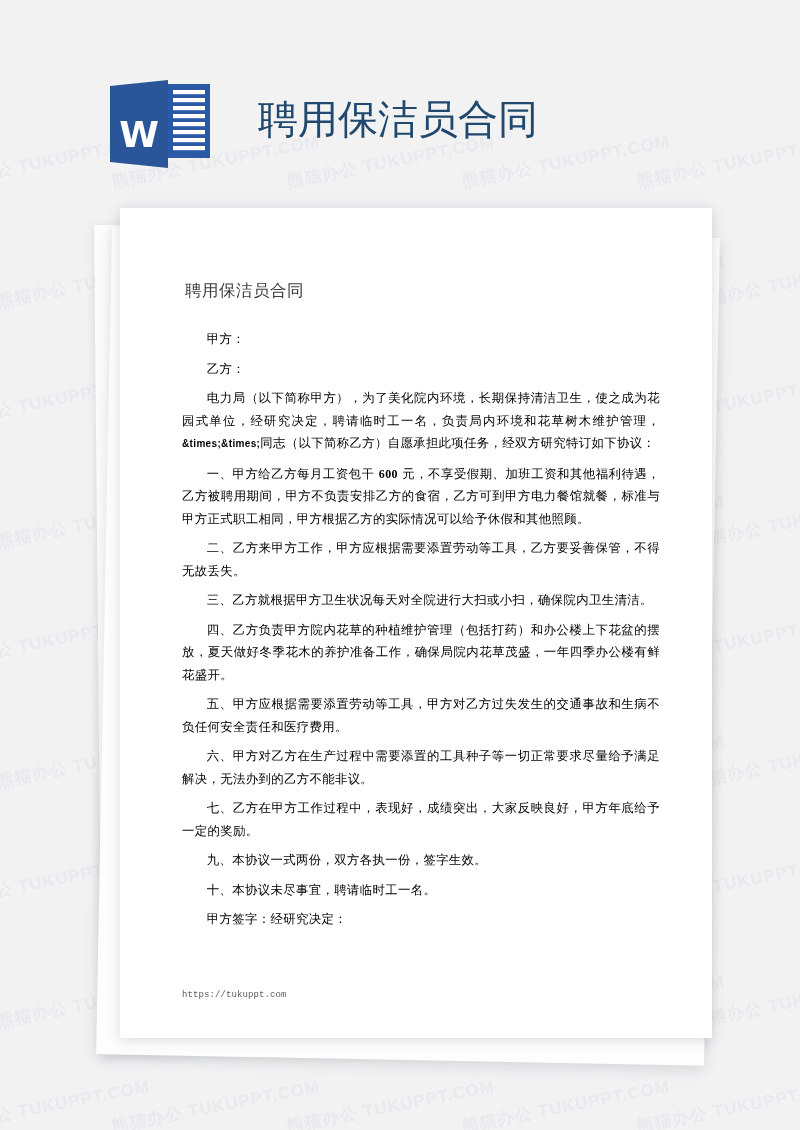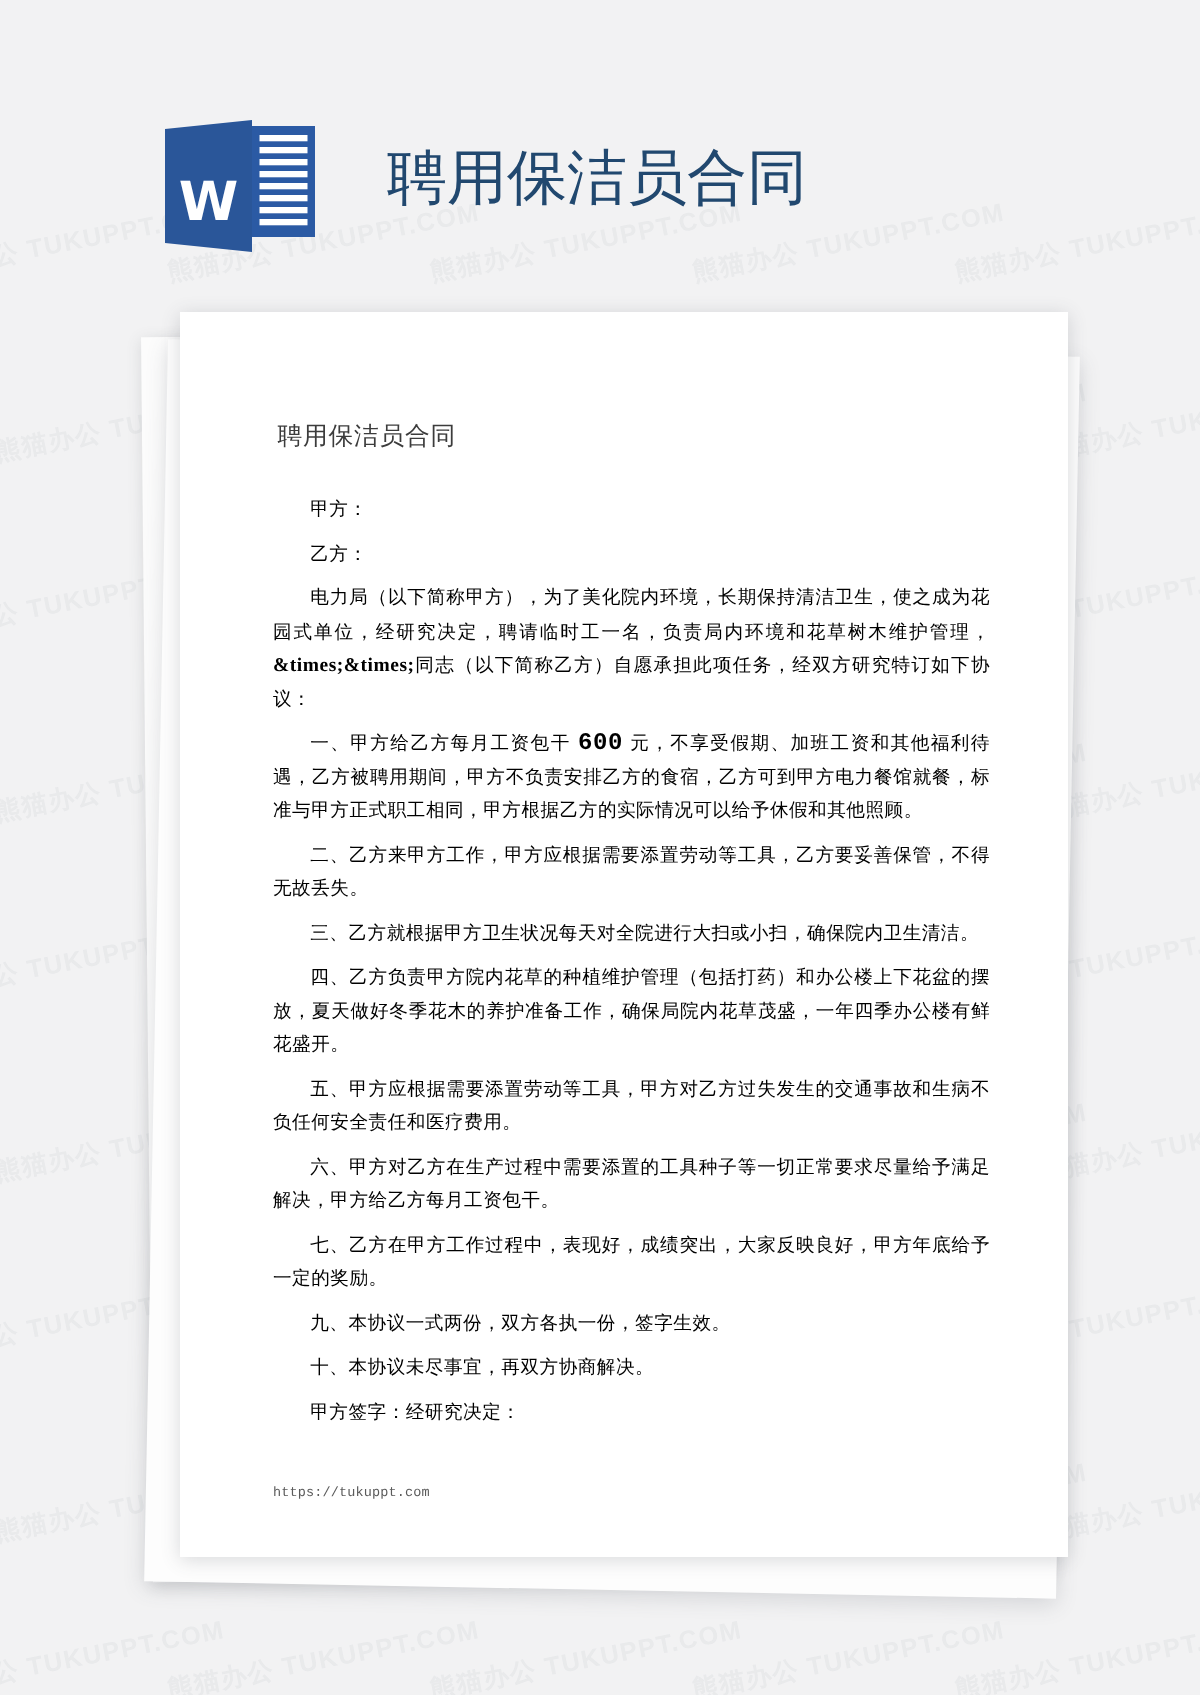--- a/index.html
+++ b/index.html
@@ -134,28 +134,28 @@
     font-size: 12.4px;
     line-height: 22.5px;
     text-align: justify;
     color: #000000;
     margin: 0 0 7px 0;
     text-indent: 2em;
     letter-spacing: 0.35px;
     font-family: "DejaVu Serif", "Liberation Serif", serif;
   }
   .para .amt {
-    font-family: Liberation Mono, monospace;
-    font-weight: 700;
-    font-size: 16px;
-  }
-  .para .ent {
     font-family: Liberation Serif, serif;
     font-weight: 700;
-    font-size: 13px;
+    font-size: 12px;
+  }
+  .para .ent {
+    font-family: Liberation Sans, sans-serif;
+    font-weight: 700;
+    font-size: 10px;
   }
   .footer-url {
     position: absolute;
     left: 62px;
     top: 782px;
     font-size: 9px;
     color: #5b5b5b;
     font-family: Liberation Mono, monospace;
     letter-spacing: 0.1px;
   }
@@ -246,21 +246,21 @@
 
   <div class="body-block" id="body-block">
       <p class="para"><span>甲方：</span></p>
       <p class="para"><span>乙方：</span></p>
       <p class="para"><span>电力局（以下简称甲方），为了美化院内环境，长期保持清洁卫生，使之成为花园式单位，经研究决定，聘请临时工一名，负责局内环境和花草树木维护管理，</span><span class="ent">&amp;times;&amp;times;</span><span>同志（以下简称乙方）自愿承担此项任务，经双方研究特订如下协议：</span></p>
       <p class="para"><span>一、甲方给乙方每月工资包干 </span><span class="amt">600</span><span> 元，不享受假期、加班工资和其他福利待遇，乙方被聘用期间，甲方不负责安排乙方的食宿，乙方可到甲方电力餐馆就餐，标准与甲方正式职工相同，甲方根据乙方的实际情况可以给予休假和其他照顾。</span></p>
       <p class="para"><span>二、乙方来甲方工作，甲方应根据需要添置劳动等工具，乙方要妥善保管，不得无故丢失。</span></p>
       <p class="para"><span>三、乙方就根据甲方卫生状况每天对全院进行大扫或小扫，确保院内卫生清洁。</span></p>
       <p class="para"><span>四、乙方负责甲方院内花草的种植维护管理（包括打药）和办公楼上下花盆的摆放，夏天做好冬季花木的养护准备工作，确保局院内花草茂盛，一年四季办公楼有鲜花盛开。</span></p>
       <p class="para"><span>五、甲方应根据需要添置劳动等工具，甲方对乙方过失发生的交通事故和生病不负任何安全责任和医疗费用。</span></p>
-      <p class="para"><span>六、甲方对乙方在生产过程中需要添置的工具种子等一切正常要求尽量给予满足解决，甲方给乙方每月工资包干。</span></p>
+      <p class="para"><span>六、甲方对乙方在生产过程中需要添置的工具种子等一切正常要求尽量给予满足解决，无法办到的乙方不能非议。</span></p>
       <p class="para"><span>七、乙方在甲方工作过程中，表现好，成绩突出，大家反映良好，甲方年底给予一定的奖励。</span></p>
       <p class="para"><span>九、本协议一式两份，双方各执一份，签字生效。</span></p>
-      <p class="para"><span>十、本协议未尽事宜，再双方协商解决。</span></p>
+      <p class="para"><span>十、本协议未尽事宜，聘请临时工一名。</span></p>
       <p class="para"><span>甲方签字：经研究决定：</span></p>
     </div>
 
   <div class="footer-url">https://tukuppt.com</div>
 </div>
 
 </body></html>

